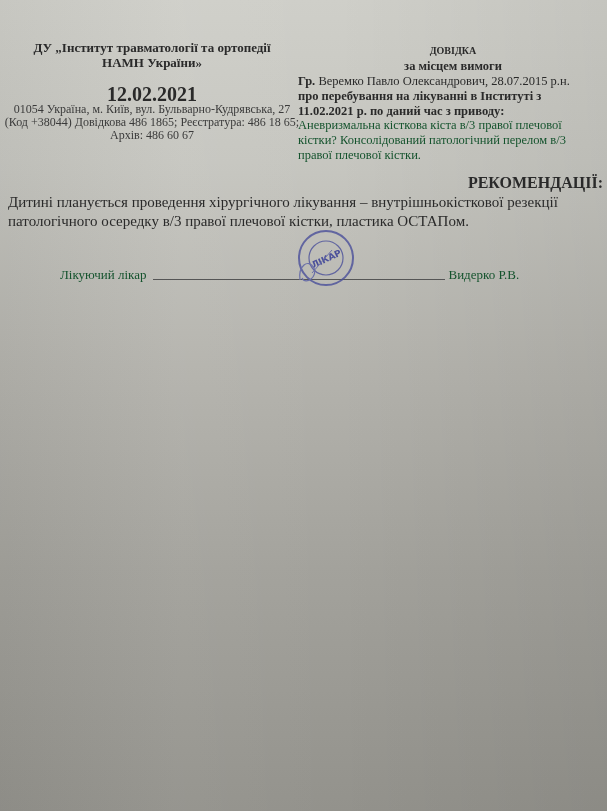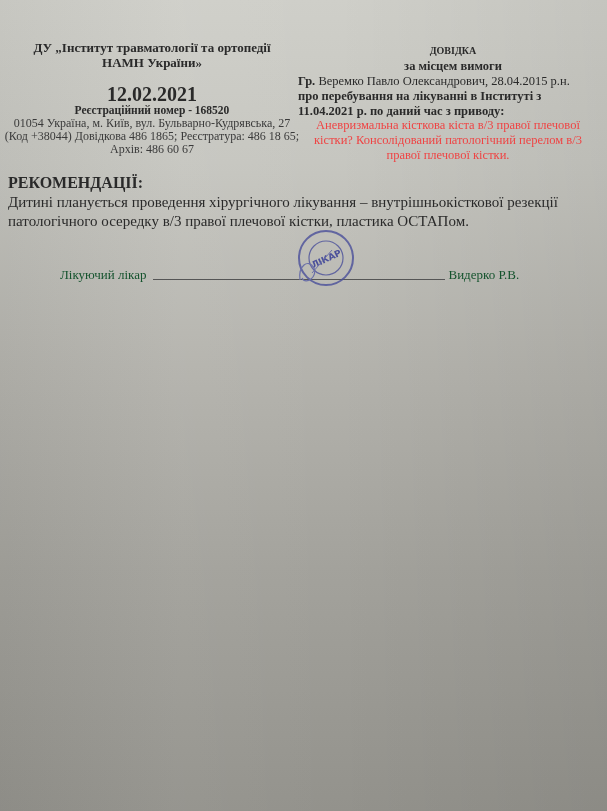--- a/index.html
+++ b/index.html
@@ -22,58 +22,57 @@
   .left-header .t1 { font-size:13px; line-height:15px; }
   .left-header .date { font-size:20px; line-height:17px; margin-top:16px; }
   .left-header .small { font-size:12px; line-height:13px; color:#3a3a3a; }
   .right-header {
     position:absolute; left:298px; top:42px; width:300px;
     font-size:12.5px; line-height:14.8px; color:#2a2a2a;
   }
   .right-header .title { text-align:center; font-weight:bold; font-size:10px; line-height:17px; margin-left:10px; }
   .right-header .sub { text-align:center; font-weight:bold; font-size:12.5px; line-height:15px; margin-left:10px;}
   .right-header .b { font-weight:bold; }
-  .right-header .diag { color:#ef4444;text-align:center; }
+  .right-header .diag { color:#14532d; }
   .rec {
     position:absolute; left:8px; top:173px; width:595px;
     font-size:15px; line-height:19px; color:#2a2a2a;
   }
-  .rec .head { font-weight:bold; font-size:16px; line-height:20px; }
+  .rec .head { font-weight:bold; font-size:16px; line-height:20px;text-align:right; }
   .sign {
     position:absolute; left:60px; top:265px; width:540px;
     font-size:13px; color:#14532d; display:flex; align-items:flex-end;
   }
   .sign .line { flex:0 0 292px; border-bottom:1px solid #555; height:14px; margin:0 3px 3px 7px; }
   .stamp {
     position:absolute; left:292px; top:228px; width:64px; height:64px;
   }
 </style>
 </head>
 <body>
 
 <div class="sheet-shade"></div>
 
 <div class="left-header">
   <div class="b t1">ДУ „Інститут травматології та ортопедії</div>
   <div class="b t1">НАМН України»</div>
   <div class="b date">12.02.2021</div>
-  <div class="b">Реєстраційний номер - 168520</div>
   <div class="small">01054 Україна, м. Київ, вул. Бульварно-Кудрявська, 27</div>
   <div class="small">(Код +38044) Довідкова 486 1865; Реєстратура: 486 18 65;</div>
   <div class="small">Архів: 486 60 67</div>
 </div>
 
 <div class="right-header">
   <div class="title">ДОВІДКА</div>
   <div class="sub">за місцем вимоги</div>
   <div>
     <span class="b">Гр.</span>
-    <span>Веремко Павло Олександрович, 28.04.2015 р.н.</span>
+    <span>Веремко Павло Олександрович, 28.07.2015 р.н.</span>
   </div>
-  <div class="b">про перебування на лікуванні в Інституті з 11.04.2021 р. по даний час з приводу:</div>
+  <div class="b">про перебування на лікуванні в Інституті з 11.02.2021 р. по даний час з приводу:</div>
   <div class="diag">Аневризмальна кісткова кіста в/3 правої плечової кістки? Консолідований патологічний перелом в/3 правої плечової кістки.</div>
 </div>
 
 <div class="rec">
   <div class="head">РЕКОМЕНДАЦІЇ:</div>
   <div>Дитині планується проведення хірургічного лікування – внутрішньокісткової резекції патологічного осередку в/3 правої плечової кістки, пластика ОСТАПом.</div>
 </div>
 
 <div class="sign">
   <span>Лікуючий лікар</span>

